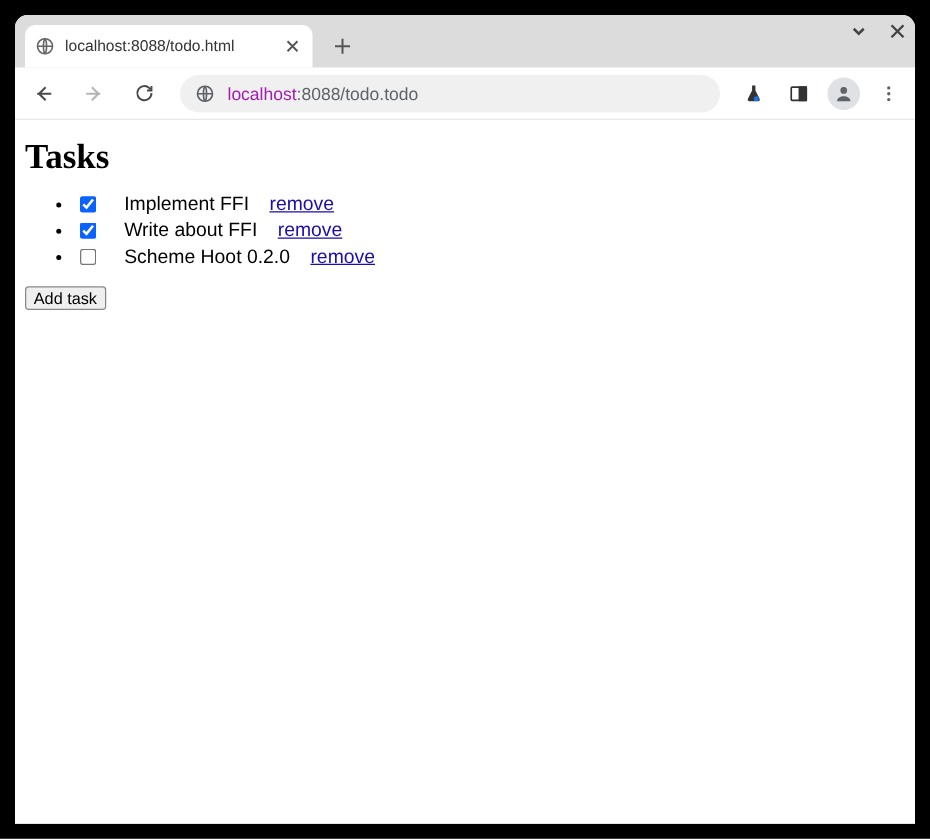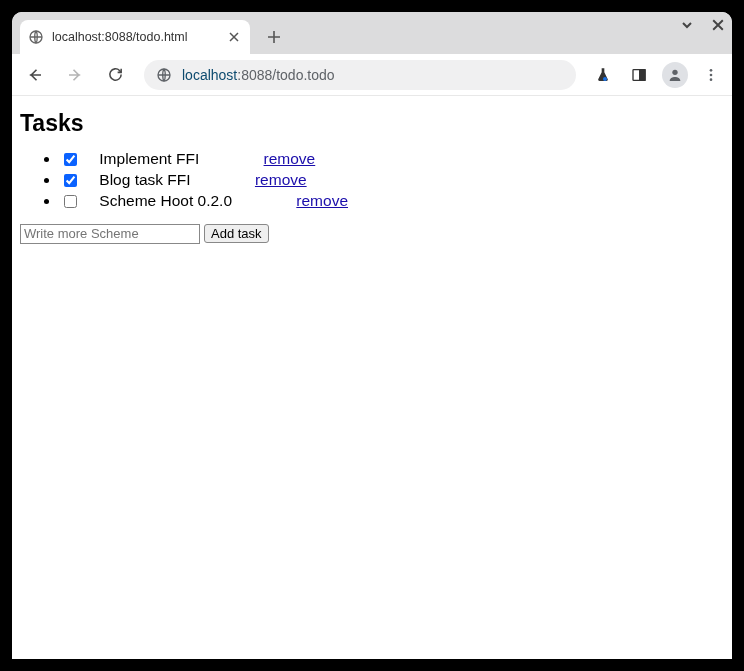--- a/index.html
+++ b/index.html
@@ -115,21 +115,21 @@
       background: #f0f0f1;
       border-radius: 15px;
       display: flex;
       align-items: center;
       padding: 0 12px;
       gap: 10px;
       font-size: 14px;
       color: #5f6368;
       margin: 0 6px;
     }
-    .omnibox .url-strong { color: #0c4a6e; }
+    .omnibox .url-strong { color: #a21caf; }
     .toolbar-actions {
       display: flex;
       align-items: center;
       gap: 6px;
     }
     .action-btn {
       width: 30px;
       height: 30px;
       display: flex;
       align-items: center;
@@ -148,44 +148,44 @@
       color: #5f6368;
     }
     .content {
       flex: 1;
       padding: 4px 8px;
       background: #fff;
       color: #000;
       overflow: auto;
     }
     .content h1 {
-      font-size: 23px;
+      font-size: 28px;
       font-weight: 800;
       margin: 10px 0 12px 0;
+      font-family: Liberation Serif, serif;
     }
     .content ul {
       margin: 0 0 12px 0;
       padding-left: 40px;
     }
     .content li {
       font-size: 15.5px;
       line-height: 1.35;
       list-style: disc;
     }
     .content li input[type="checkbox"] {
       accent-color: #0a62ff;
       margin-right: 18px;
       vertical-align: middle;
     }
     .task-label { margin-right: 12px; }
     .remove-link {
       color: #1a0dab;
       text-decoration: underline;
       cursor: pointer;
-      margin-left: 48px;
     }
     .add-row {
       display: flex;
       align-items: center;
       gap: 4px;
     }
     .add-row input[type="text"] {
       width: 180px;
       height: 20px;
       font-size: 13px;
@@ -306,28 +306,27 @@
   <div class="content">
     <h1>Tasks</h1>
     <ul>
       <li>
         <input type="checkbox" checked="" style="">
         <span class="task-label">Implement FFI</span>
         <a class="remove-link">remove</a>
       </li>
       <li>
         <input type="checkbox" checked="" style="">
-        <span class="task-label">Blog task FFI</span>
+        <span class="task-label">Write about FFI</span>
         <a class="remove-link">remove</a>
       </li>
       <li>
         <input type="checkbox" style="">
         <span class="task-label">Scheme Hoot 0.2.0</span>
         <a class="remove-link">remove</a>
       </li>
     </ul>
     <div class="add-row">
-      <input type="text" placeholder="Write more Scheme" style="">
       <button>Add task</button>
     </div>
   </div>
 
 </div>
 
 </body></html>

